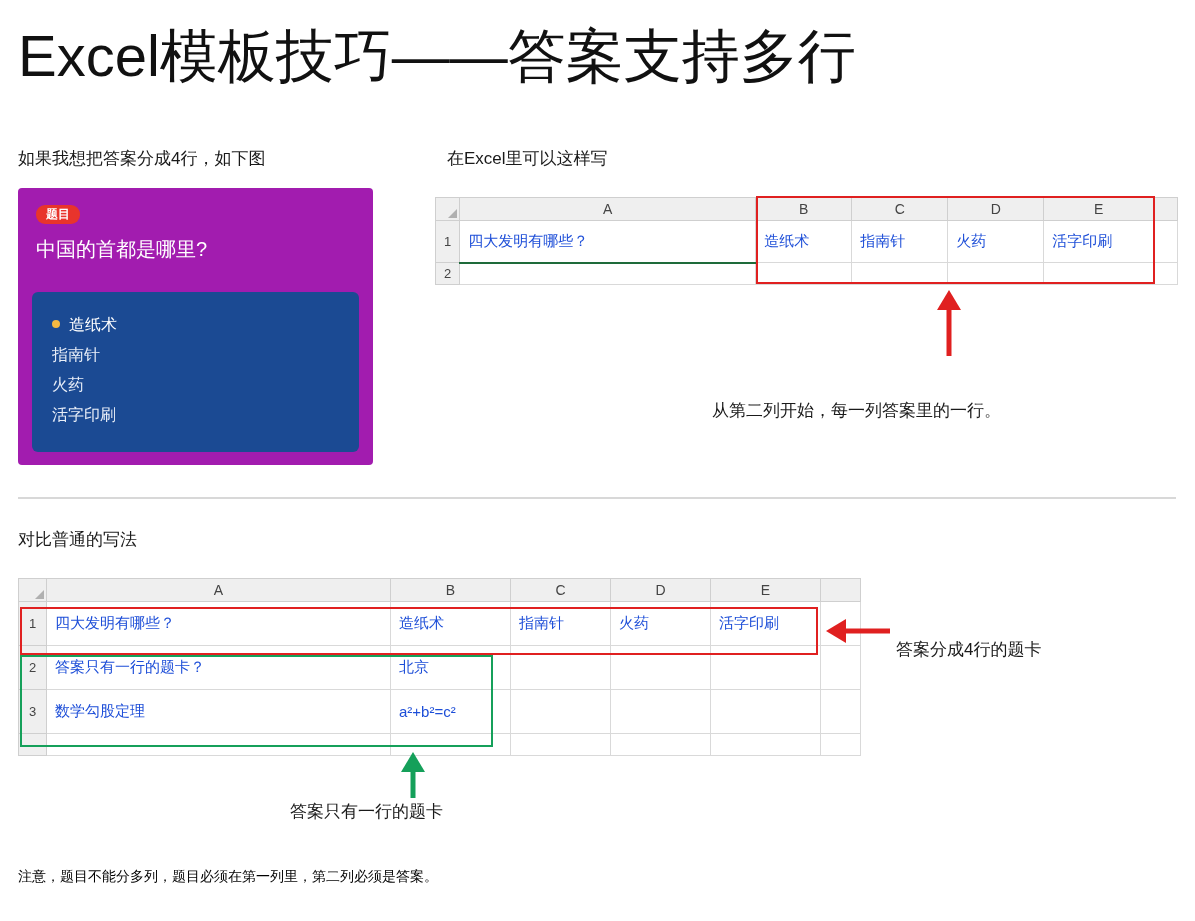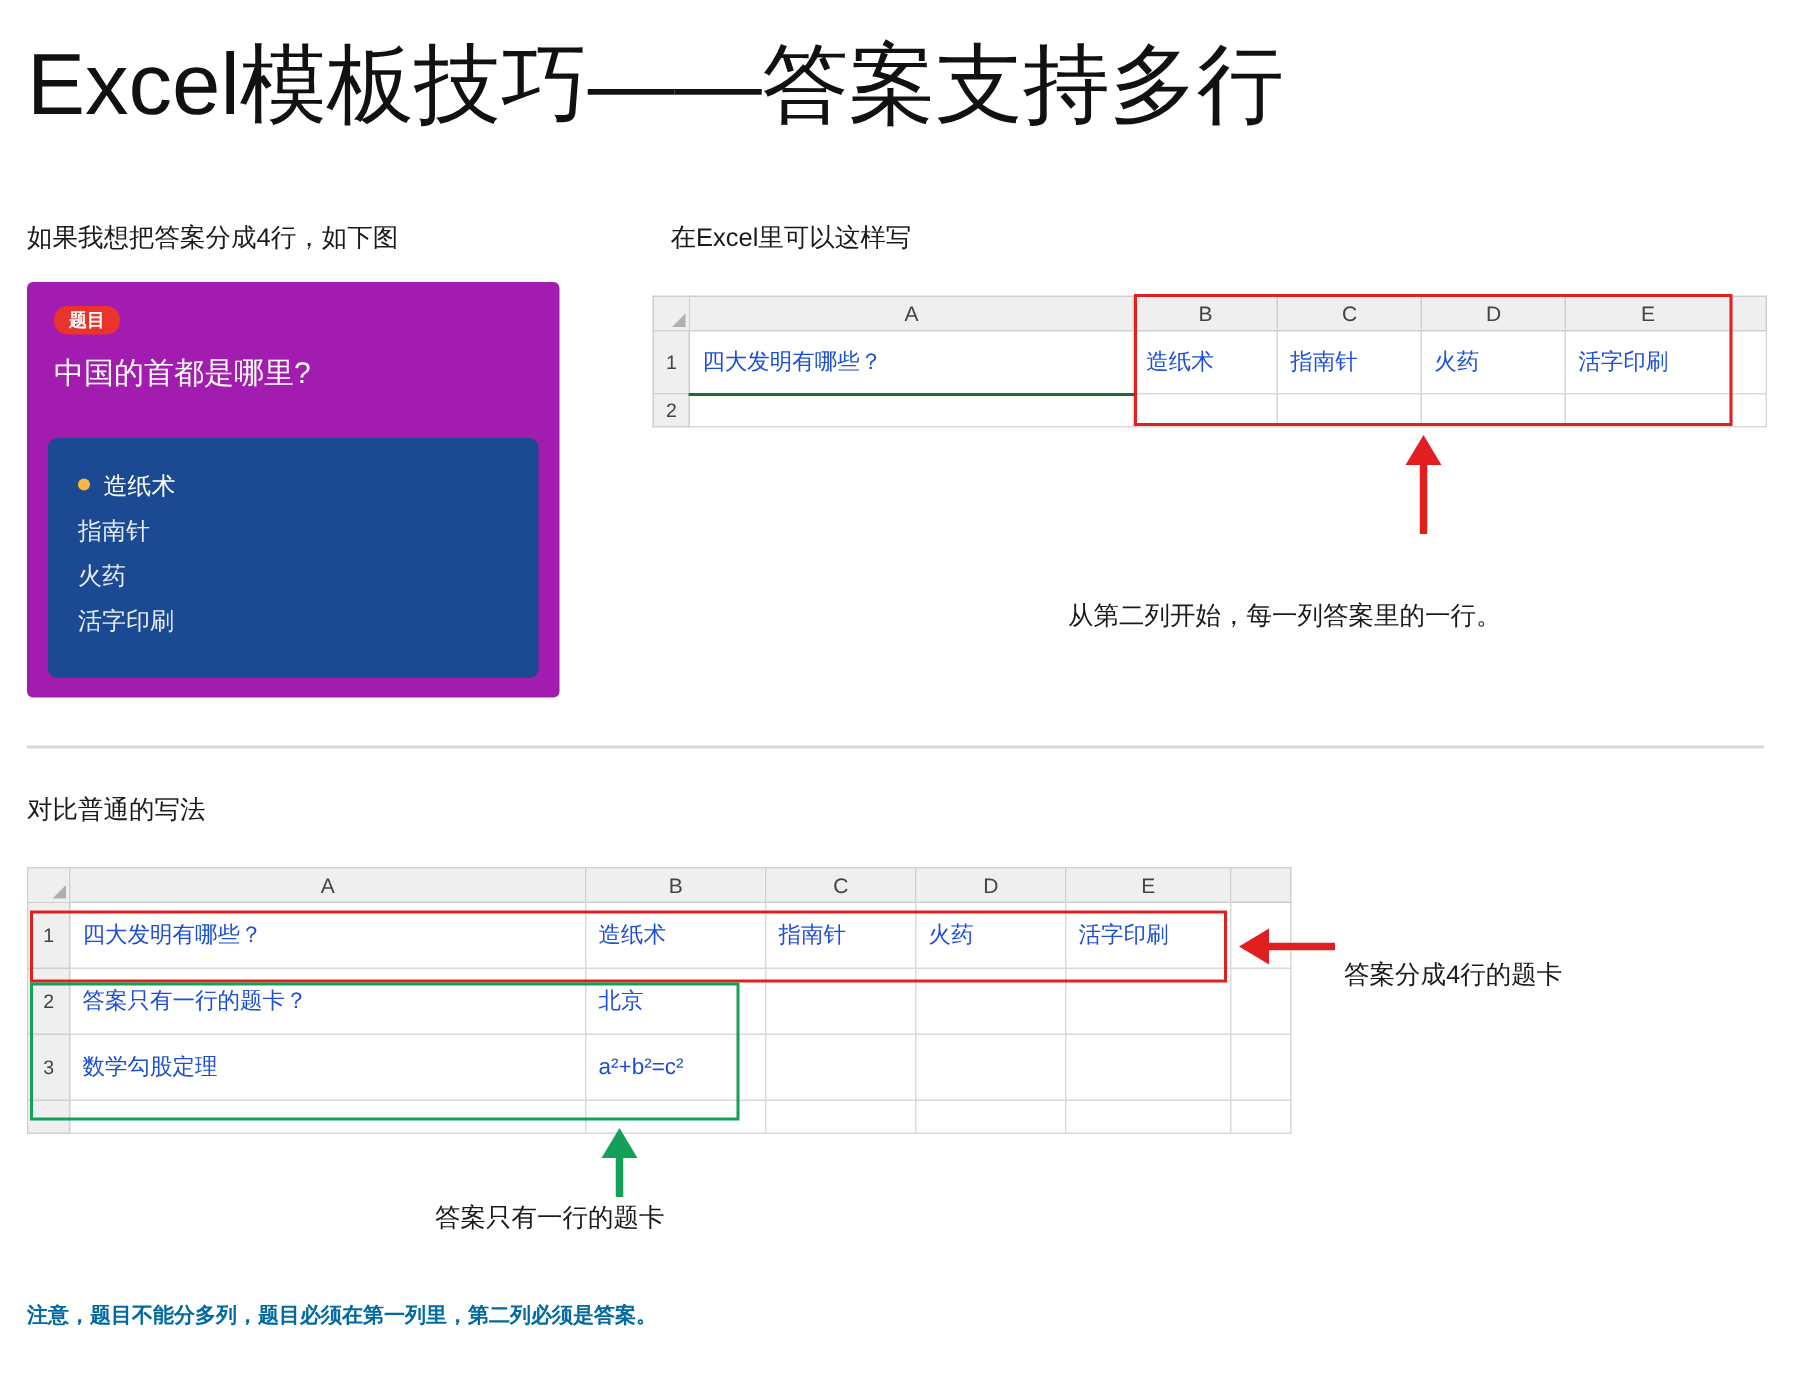--- a/index.html
+++ b/index.html
@@ -193,22 +193,22 @@
   .label-green {
     position: absolute;
     left: 290px; top: 800px;
     font-size: 17px;
   }
 
   .footnote {
     position: absolute;
     left: 18px; top: 868px;
     font-size: 14px;
-    font-weight: bold;
-    color: #0369a1;
+    font-weight: normal;
+    color: #000000;
   }
 </style>
 </head>
 <body>
 
 <div class="page">
 
   <div class="main-title">Excel模板技巧——答案支持多行</div>
 
   <div class="caption" id="left-caption">如果我想把答案分成4行，如下图</div>

